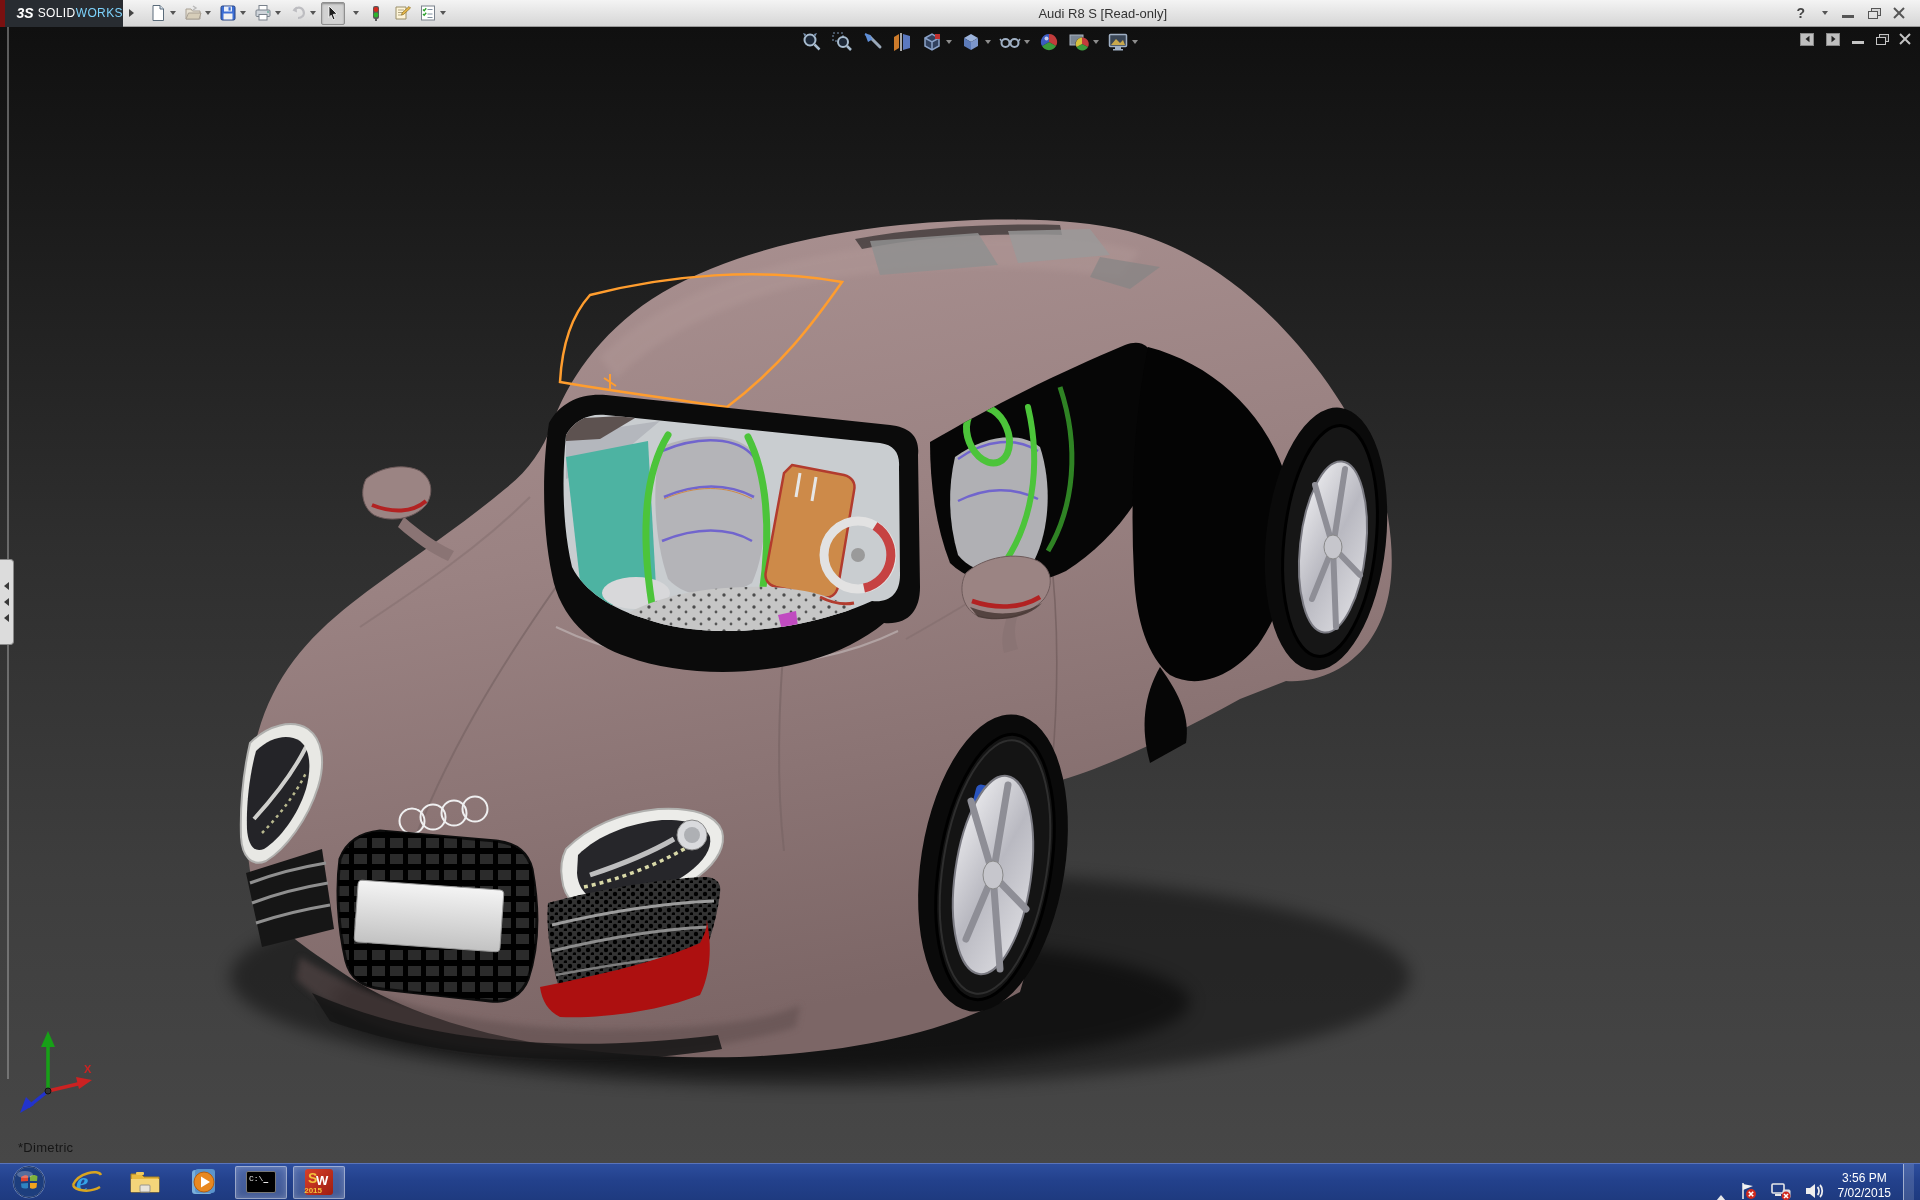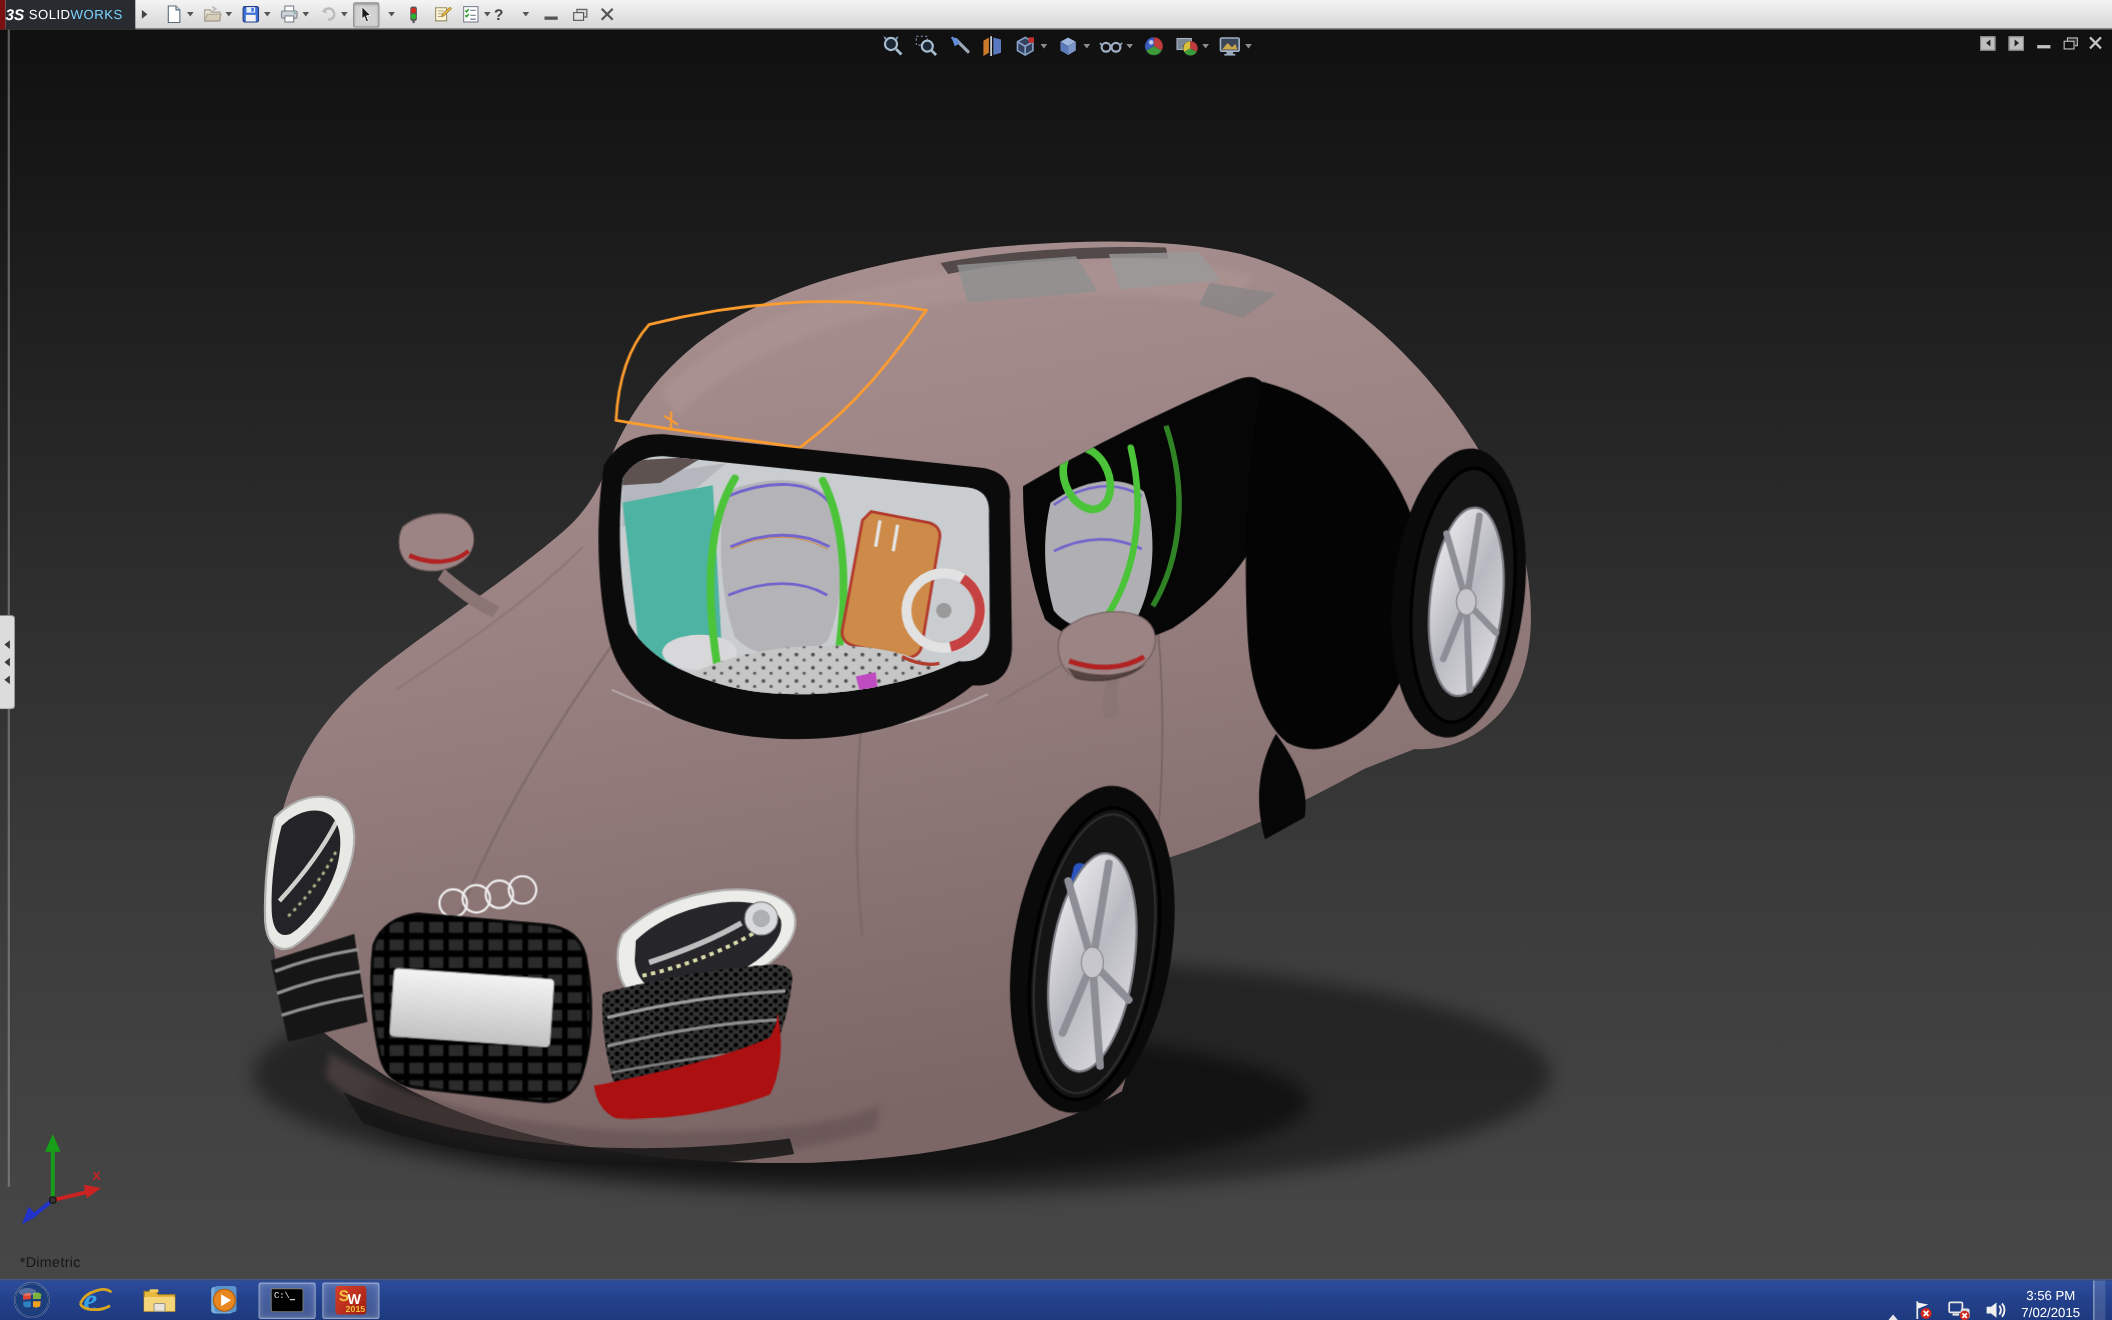--- a/index.html
+++ b/index.html
@@ -5,21 +5,21 @@
   * { margin:0; padding:0; box-sizing:border-box; }
   html,body { width:1920px; height:1200px; overflow:hidden; background:#000;
     font-family:"Liberation Sans","DejaVu Sans",sans-serif; }
 
   
   .titlebar { position:absolute; left:0; top:0; width:1920px; height:27px;
     background:linear-gradient(#f4f4f4,#e3e3e3 55%,#d6d6d6); border-bottom:1px solid #9a9a9a;
     display:flex; align-items:center; }
   .left-accent { position:absolute; left:0; top:0; width:5px; height:27px; background:#7a1010; }
   .logo-block { position:relative; margin-left:5px; width:118px; height:27px; background:#282c31;
-    color:#fff; display:flex; align-items:center; justify-content:flex-start; gap:4px; }
+    color:#fff; display:flex; align-items:center; justify-content:flex-end; gap:4px; }
   .logo-mark { font-style:italic; font-weight:bold; font-size:14px; }
   .logo-brand { font-size:12px; letter-spacing:.4px; }
   .logo-brand b { font-weight:normal; } .logo-brand span { font-weight:normal; color:#7dd3fc; }
   .flyout { width:0; height:0; border-top:4px solid transparent; border-bottom:4px solid transparent;
     border-left:5px solid #444; margin:0 6px 0 6px; }
   .tb-group { display:flex; align-items:center; gap:2px; margin-left:6px; }
   .tb-btn { display:flex; align-items:center; height:23px; padding:0 2px; border:1px solid transparent; border-radius:2px; }
   .tb-btn svg { display:block; }
   .tb-btn.pressed { background:#d2d2d2; border:1px solid #8f8f8f; box-shadow:inset 0 1px 2px rgba(0,0,0,.35); }
   .caret-dn { width:0; height:0; border-left:3px solid transparent; border-right:3px solid transparent;
@@ -62,21 +62,21 @@
     background:linear-gradient(#2d4e9e,#23418c 45%,#1e3a7f); border-top:1px solid #5a74ba;
     display:flex; align-items:center; }
   .tk-btn { width:52px; height:33px; margin:0 3px; display:flex; align-items:center; justify-content:center; border-radius:2px; }
   .tk-btn.active { background:rgba(255,255,255,.16); border:1px solid rgba(255,255,255,.45); box-shadow:inset 0 0 6px rgba(255,255,255,.25); }
   .cmd-face { width:30px; height:22px; background:#000; border:1px solid #777; border-radius:2px;
     color:#e8e8e8; font-family:"Liberation Mono","DejaVu Sans Mono",monospace; font-size:8px; padding:2px 2px; }
   .sw-face { position:relative; width:28px; height:26px; background:linear-gradient(135deg,#d8402a,#9e1d10); border-radius:3px;
     color:#fff; font-weight:bold; }
   .sw-s { position:absolute; left:3px; top:1px; color:#f2c23c; font-size:14px; }
   .sw-w { position:absolute; left:11px; top:4px; color:#fff; font-size:13px; }
-  .sw-year { position:absolute; right:1px; bottom:0px; color:#f2c23c; font-size:8px; font-weight:bold; }
+  .sw-year { position:absolute; right:11px; bottom:0px; color:#f2c23c; font-size:8px; font-weight:bold; }
   .tray { margin-left:auto; display:flex; align-items:flex-end; gap:12px; padding-right:6px; }
   .tray-up { width:0; height:0; border-left:5px solid transparent; border-right:5px solid transparent; border-bottom:6px solid #e8e8e8; }
   .clock { text-align:center; color:#fff; font-size:12px; line-height:15px; }
   .show-desktop { width:11px; height:37px; background:rgba(255,255,255,.14); border-left:1px solid rgba(255,255,255,.5); }
 </style>
 </head>
 <body>
 
 <div class="titlebar">
   <div class="left-accent"></div>
@@ -154,20 +154,21 @@
       <svg width="18" height="18" viewBox="0 0 18 18">
           <rect x="2.5" y="2" width="13" height="14" fill="#fff" stroke="#7a828c"></rect>
           <path d="M4 5.5l1.2 1.2 2-2.4" stroke="#2aa02a" stroke-width="1.4" fill="none"></path>
           <path d="M4 10l1.2 1.2 2-2.4" stroke="#2aa02a" stroke-width="1.4" fill="none"></path>
           <path d="M8.5 5.5h5M8.5 10h5M8.5 13.5h5" stroke="#8090a0" stroke-width="1.2"></path>
         </svg>
       <div class="caret-dn"></div>
     </div>
   </div>
 
+  <div class="app-title">Audi R8 S [Read-only]</div>
 
   <div class="title-right">
     <span class="help-glyph">?</span>
     <div class="caret-dn"></div>
     <div class="g-min"></div>
     <div class="g-restore"></div>
     <svg class="g-close" width="14" height="14" viewBox="0 0 14 14">
         <line x1="2" y1="2" x2="12" y2="12"></line>
         <line x1="12" y1="2" x2="2" y2="12"></line>
       </svg>

